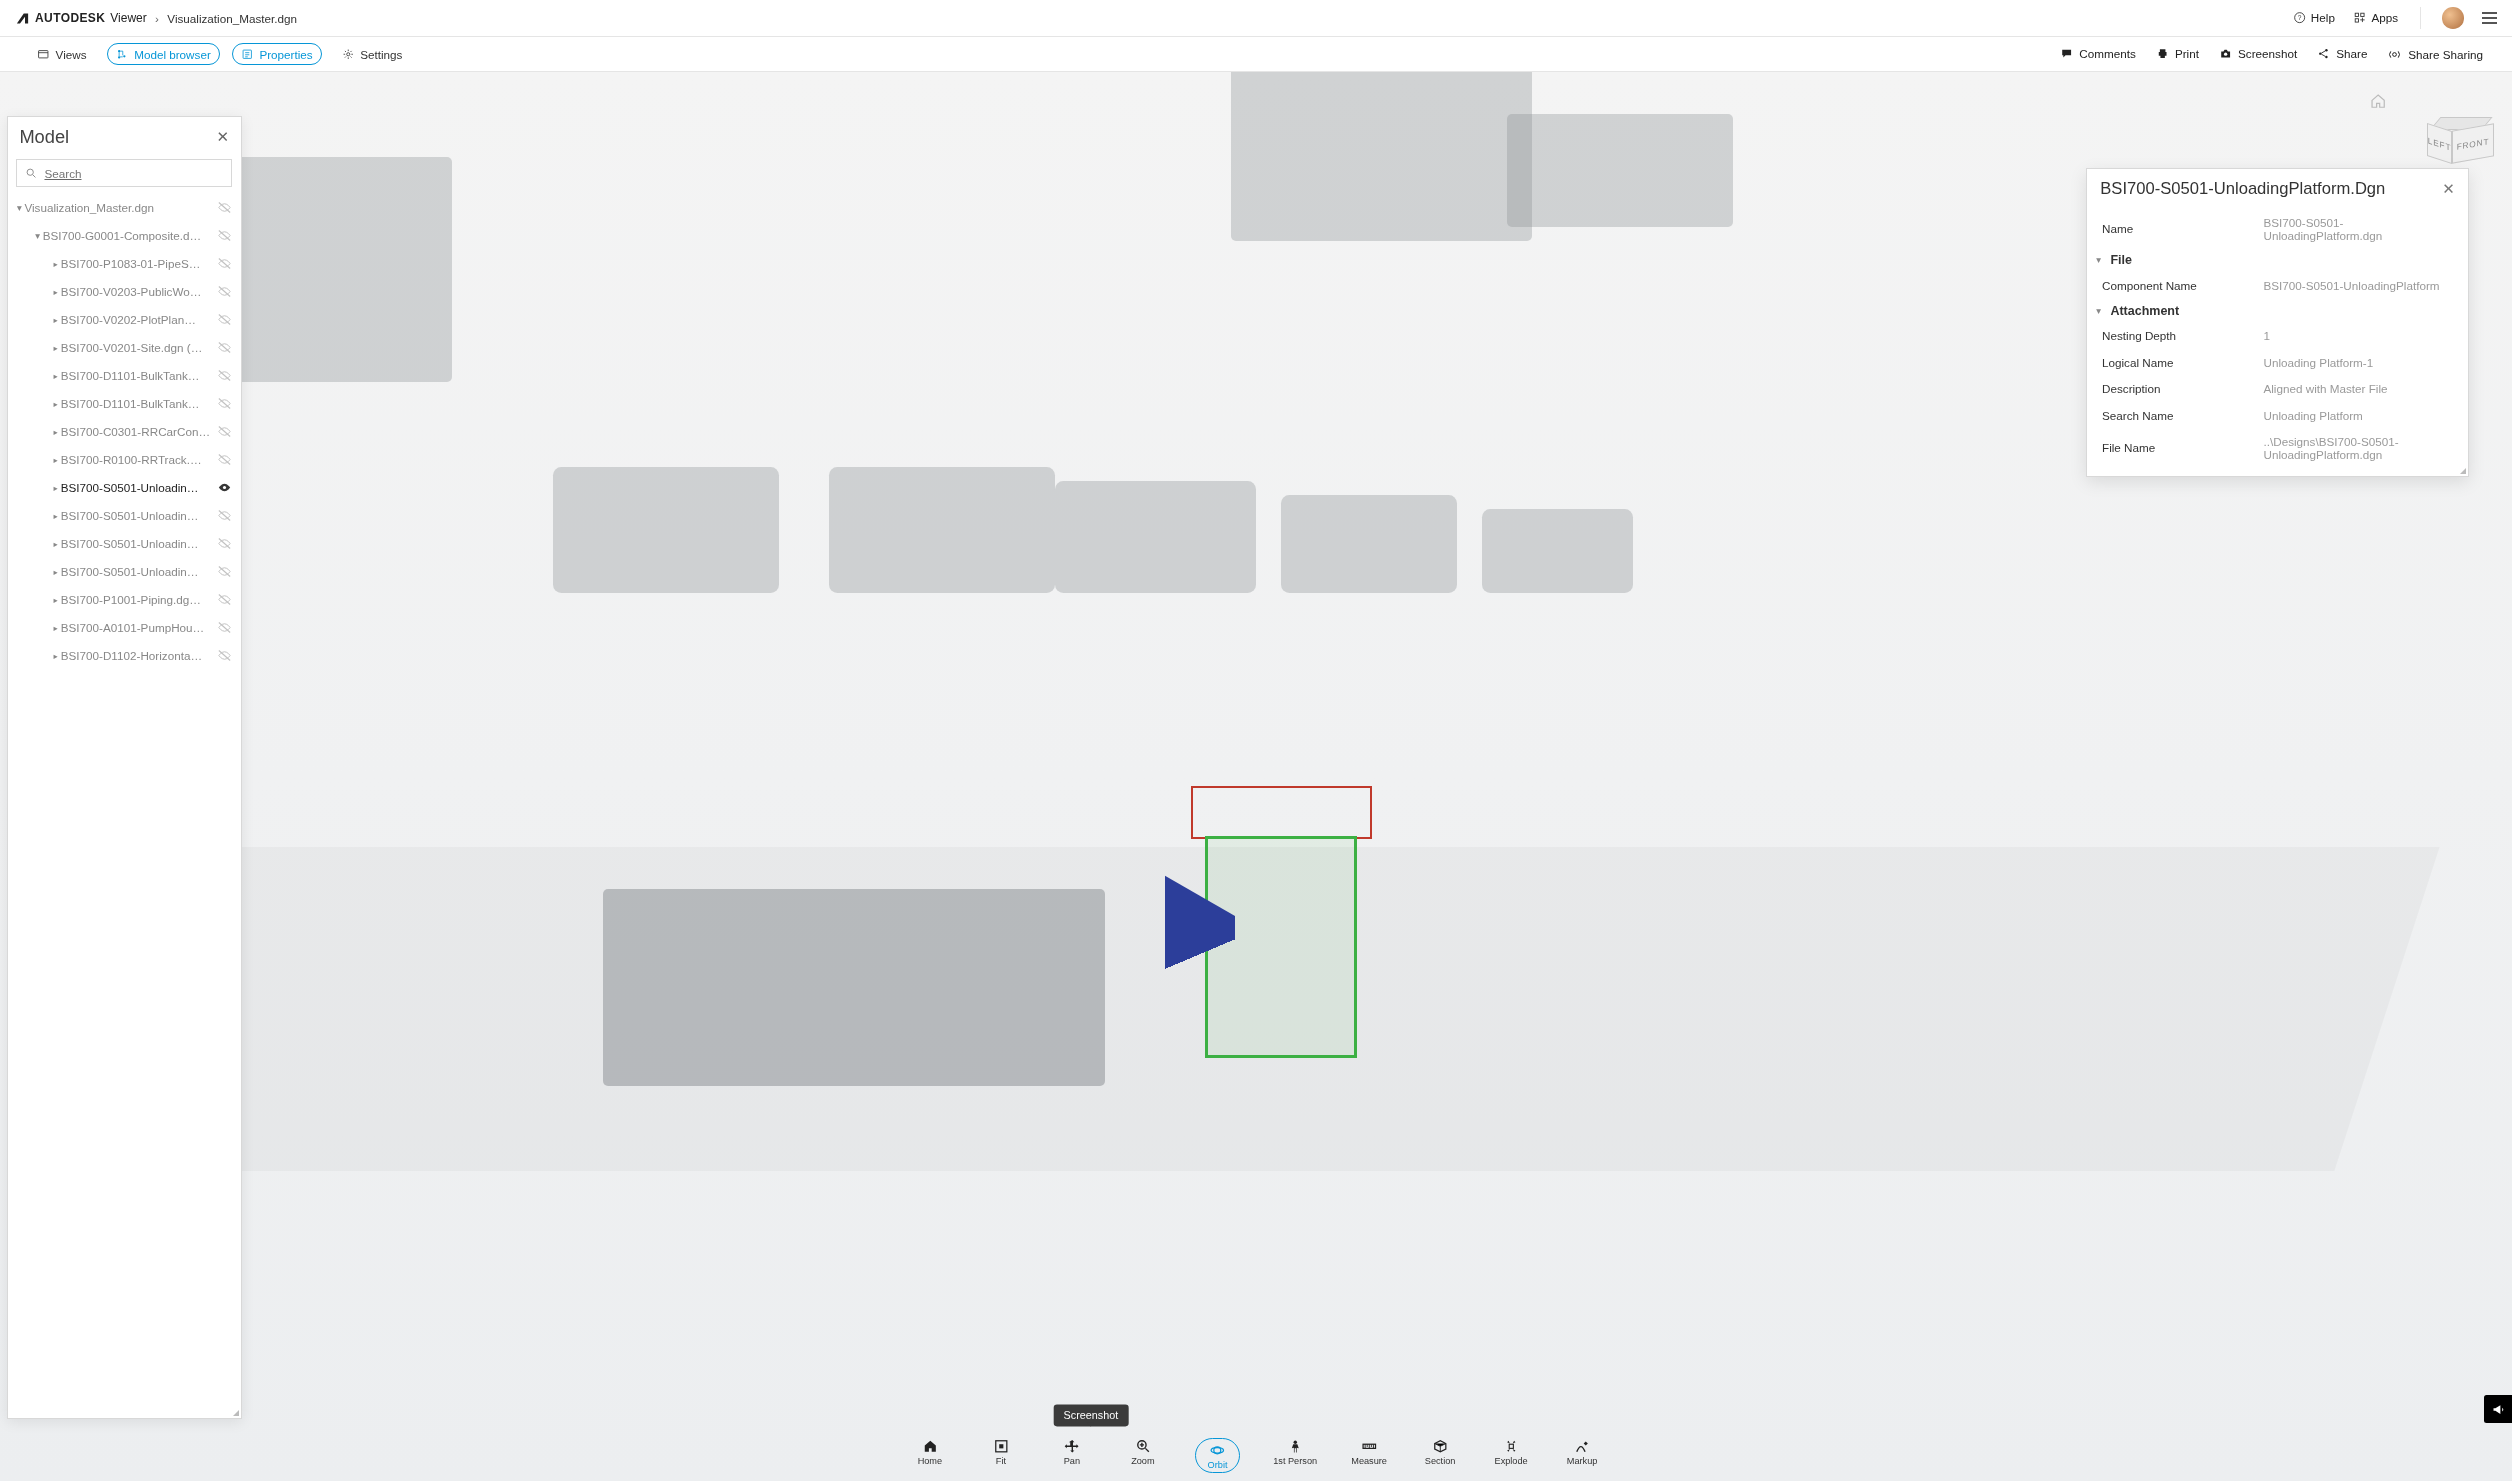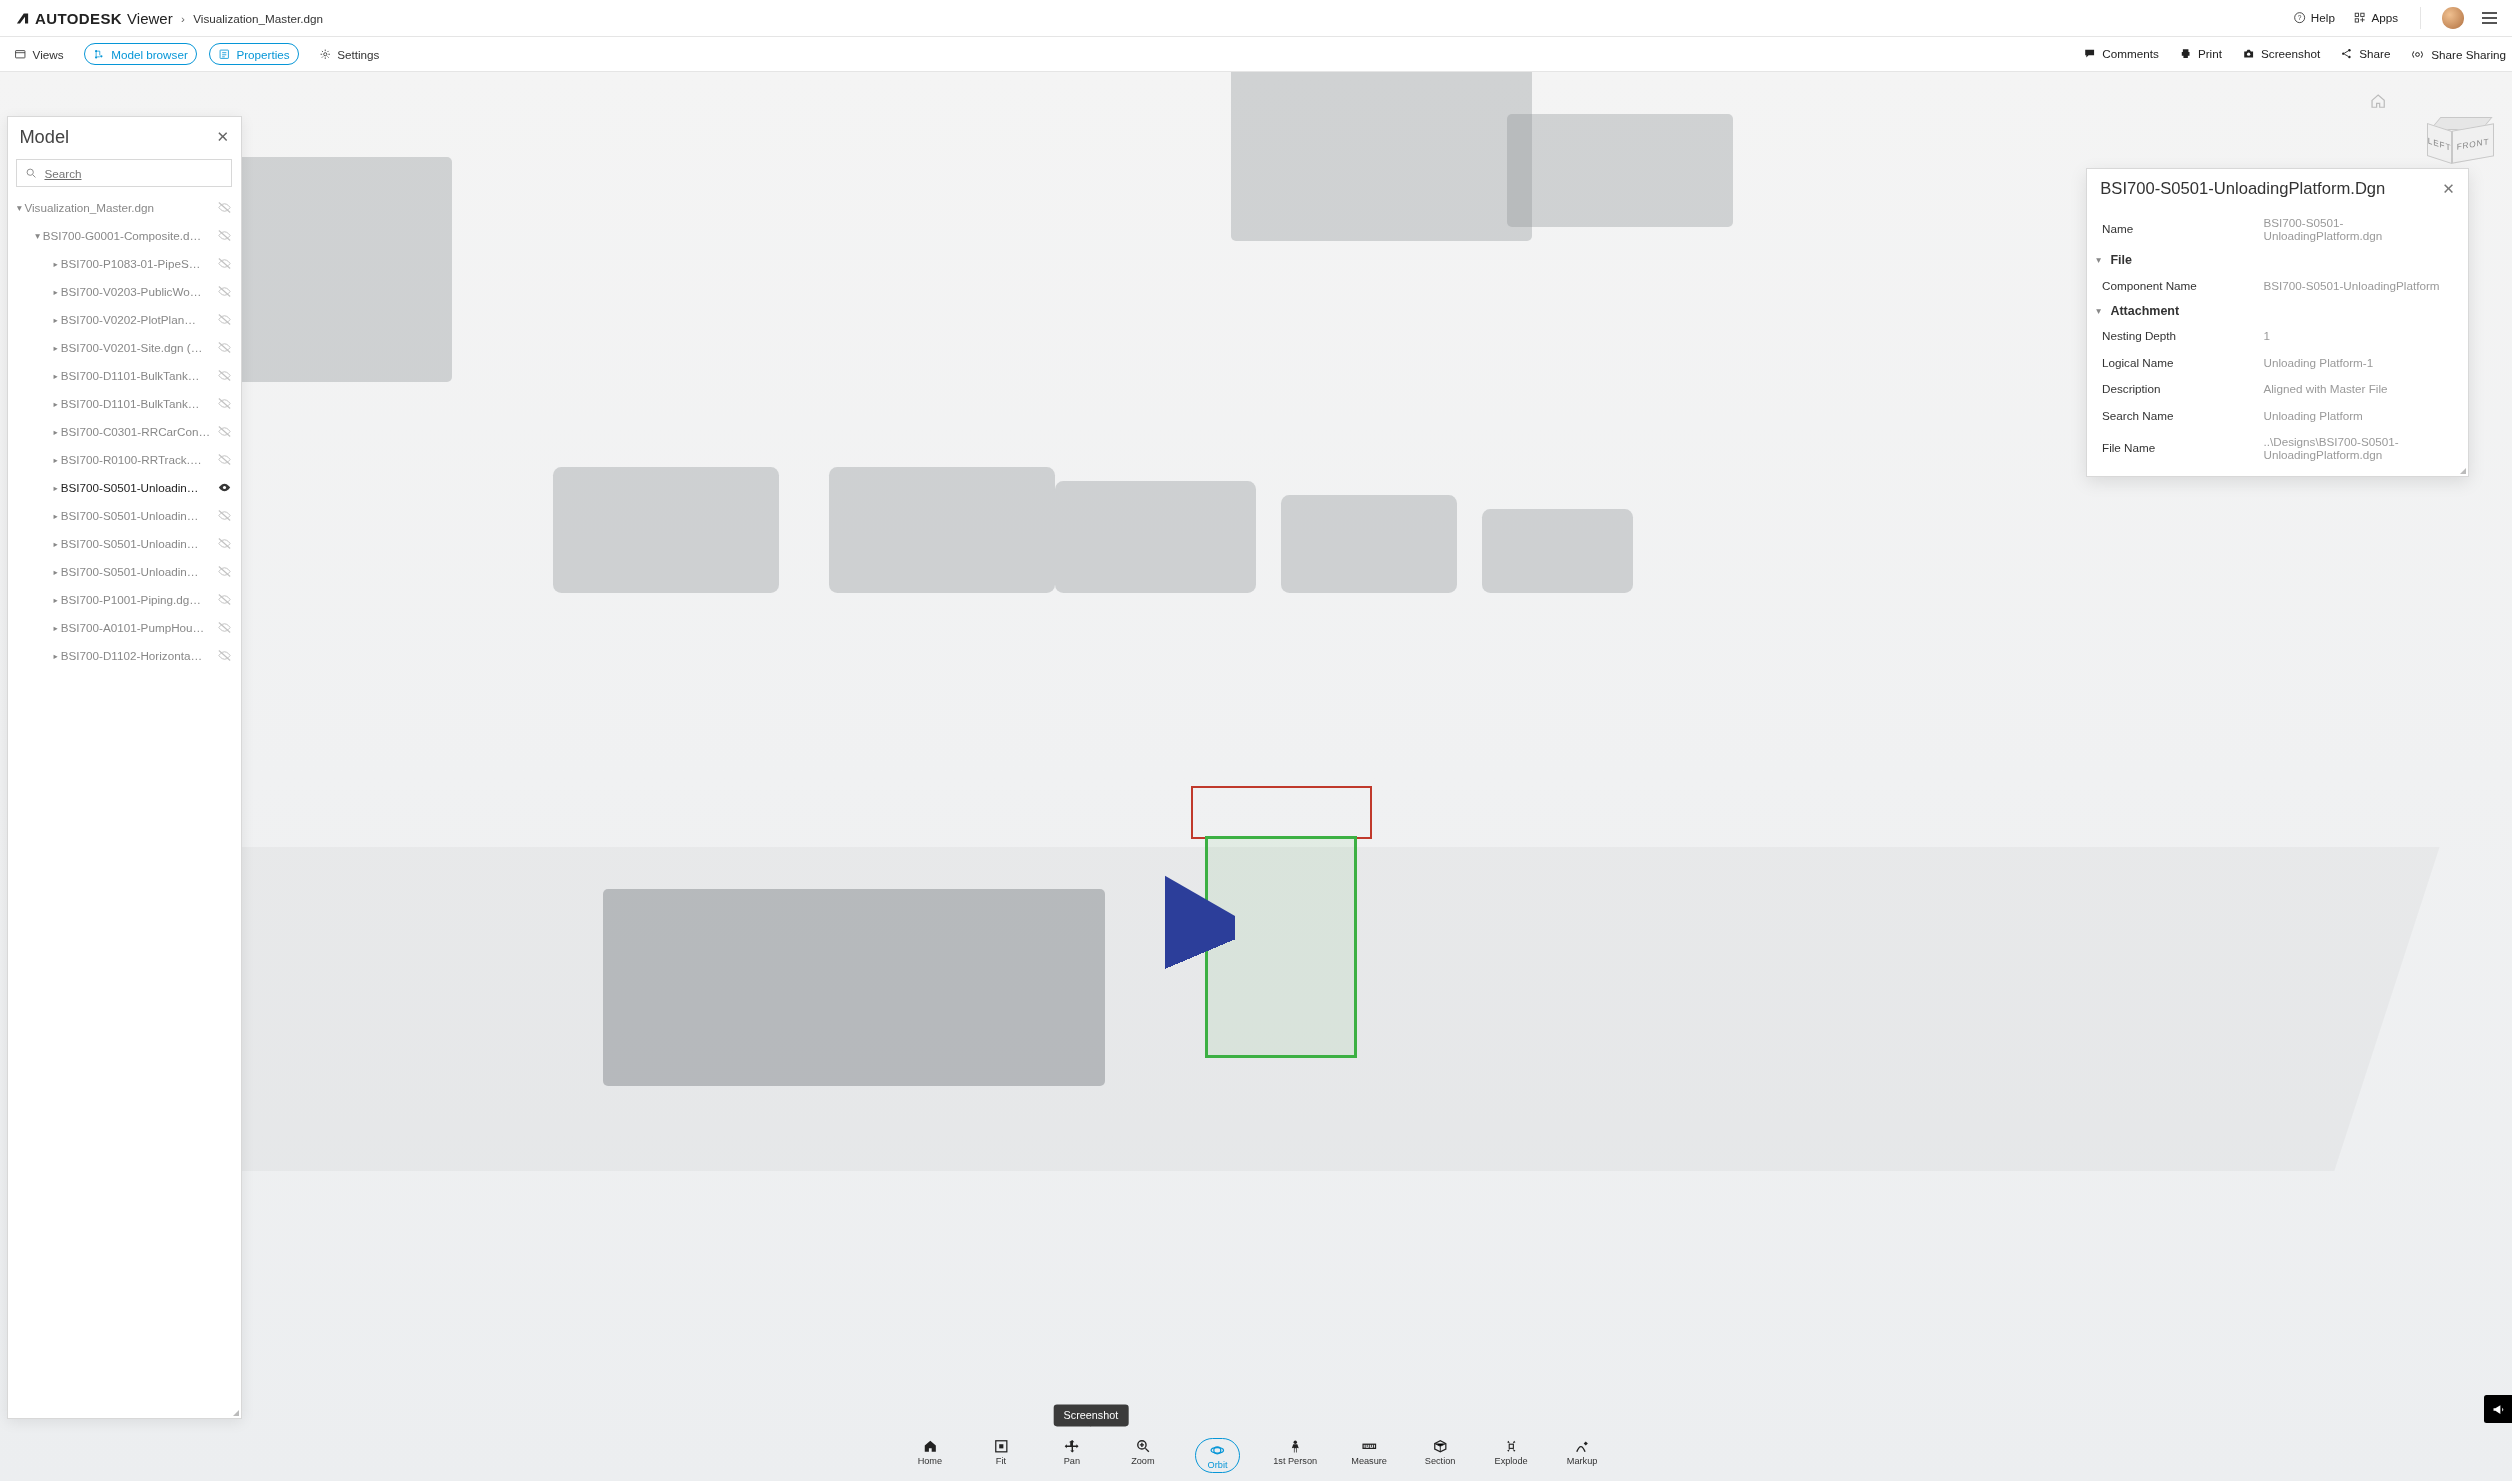--- a/index.html
+++ b/index.html
@@ -1,36 +1,36 @@
 <!DOCTYPE html>
 <html style="font-size:13.3px"><head>
 <meta charset="utf-8">
 <style>
 * { margin:0; padding:0; box-sizing:border-box; font-family:"Artifakt Element","Segoe UI",Arial,sans-serif; }
 html,body { width:100%; height:100%; overflow:hidden; background:#fff; }
 .app { display:flex; flex-direction:column; height:100vh; }
 
 
 .topbar { height:37px; display:flex; align-items:center; padding:0 15px; border-bottom:0.8px solid #e5e5e5; }
-.brand { display:flex; align-items:center; gap:5px; font-weight:300; font-size:15px; color:#222; }
+.brand { display:flex; align-items:center; gap:5px; font-weight:300; font-size:12px; color:#222; }
 .brand b { font-weight:700; letter-spacing:0.4px; }
 .brand-logo { width:15px; height:15px; }
 .crumb-sep { margin:0 8.3px; color:#666; font-size:11.7px; }
 .crumb-file { font-size:11.7px; color:#333; }
 .spacer { flex:1; }
 .top-actions { display:flex; align-items:center; gap:18.3px; }
 .top-act { display:flex; align-items:center; gap:5px; font-size:11.7px; color:#222; cursor:pointer; }
 .top-act .ico { width:13.3px; height:13.3px; }
 .vsep { width:0.8px; height:21.6px; background:#e5e5e5; margin:0 3.3px; }
 .avatar { width:21.6px; height:21.6px; border-radius:50%; background:radial-gradient(circle at 35% 35%,#f0c090,#b07040); }
 .hamburger { width:15px; height:11.7px; display:flex; flex-direction:column; justify-content:space-between; cursor:pointer; }
 .hamburger span { height:1.7px; background:#555; }
 
 
-.subbar { height:35px; display:flex; align-items:center; padding:0 6px; border-bottom:0.8px solid #e5e5e5; gap:11.7px; }
+.subbar { height:35px; display:flex; align-items:center; padding:0 29px; border-bottom:0.8px solid #e5e5e5; gap:11.7px; }
 .pill { display:flex; align-items:center; gap:5.8px; font-size:11.7px; color:#333; padding:3.3px 8.3px; border-radius:13.3px; cursor:pointer; }
 .pill.active { color:#0696d7; border:0.8px solid #0696d7; }
 .pill .ico { width:12.5px; height:12.5px; }
 .sub-right { margin-left:auto; display:flex; align-items:center; gap:20px;justify-content:space-between; }
 .sub-act { display:flex; align-items:center; gap:5.8px; font-size:11.7px; color:#222; cursor:pointer; }
 
 
 .stage { position:relative; flex:1; background:linear-gradient(#f4f4f4,#eceef0); overflow:hidden; }
 .scene { position:absolute; inset:0; }
 .ground { position:absolute; left:5%; right:5%; top:55%; bottom:22%; background:rgba(0,0,0,0.03); transform:skewX(-18deg); }

